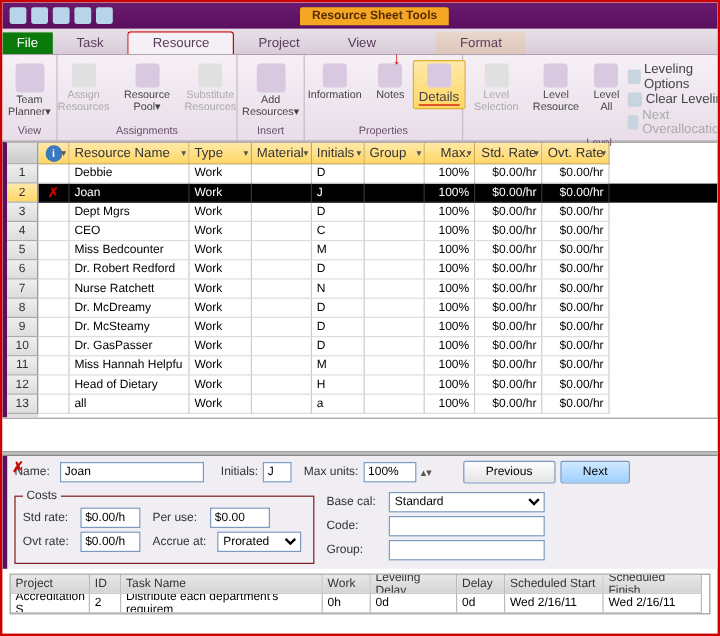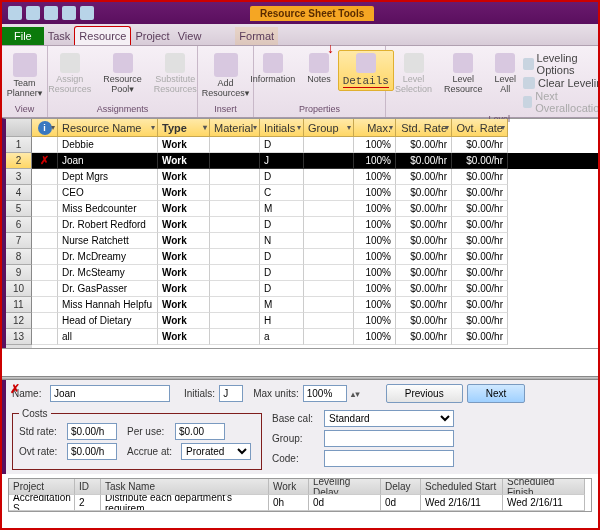--- a/index.html
+++ b/index.html
@@ -6,36 +6,36 @@
 body { width: 600px; height: 530px; background: #fff; border: 2px solid #c00; overflow: hidden; position: relative; }
 
 .titlebar { height: 22px; background: linear-gradient(#6a1a6e,#5a0f5e); display: flex; align-items: center; color: #fff; font-size: 11px; }
 .titlebar .qat { display: flex; gap: 4px; padding: 0 6px; }
 .qat-icon { width: 14px; height: 14px; background: #b8d4e8; border-radius: 2px; }
 .titlebar .tooltab { margin-left: 150px; background: #f5a623; color: #5a2c00; padding: 2px 10px; border-radius: 2px 2px 0 0; font-weight: bold; font-size: 10px; }
 .titlebar .apptitle { margin-left: auto; padding-right: 8px; font-size: 10px; }
 
 .menubar { height: 22px; background: linear-gradient(#e8e0e8,#d8ccd8); display: flex; align-items: flex-end; border-bottom: 1px solid #b0a0b0; }
 .filetab { background: #0b7a0b; color: #fff; padding: 3px 12px; font-size: 11px; }
-.mtab { padding: 3px 4px; color: #5a3c5a; cursor: pointer; }
+.mtab { padding: 3px 20px; color: #5a3c5a; cursor: pointer; }
 .mtab.active { background: #f5f0f5; border: 1px solid #c00; border-bottom: none; border-radius: 3px 3px 0 0; }
 .mtab.format { margin-left: 30px; background: rgba(245,166,35,0.15); }
 
 .ribbon { height: 72px; background: linear-gradient(#f6f0f6,#e8dde8); display: flex; border-bottom: 1px solid #a89aaa; position: relative; }
 .rgroup { border-right: 1px solid #c8b8c8; padding: 2px 4px; display: flex; flex-direction: column; align-items: center; justify-content: space-between; }
 .rgroup-label { font-size: 9px; color: #6a4c6a; text-align: center; padding-bottom: 1px; }
 .rbuttons { display: flex; gap: 2px; flex: 1; align-items: flex-start; padding-top: 2px; }
 .rbtn { display: flex; flex-direction: column; align-items: center; padding: 2px 4px; cursor: pointer; border: 1px solid transparent; border-radius: 2px; justify-content: center; }
 .rbtn.highlight { background: linear-gradient(#ffe9a8,#ffd766); border: 1px solid #e0b030; }
 .rbtn-icon { width: 20px; height: 20px; background: #d8c8e0; border-radius: 3px; margin-bottom: 2px; }
 .rbtn-icon.big { width: 24px; height: 24px; }
 .rbtn-label { font-size: 9px; color: #444; text-align: center; line-height: 1.1; white-space: nowrap; }
 .rbtn.disabled .rbtn-icon { background: #e0e0e0; }
 .rbtn.disabled .rbtn-label { color: #aaa; }
-.underline-red { border-bottom: 1px solid #c00; display: inline-block; font-family: Liberation Mono, monospace; }
+.underline-red { border-bottom: 1px solid #c00; display: inline-block; }
 .red-arrow { position: absolute; left: 325px; top: -6px; color: #c00; font-size: 14px; font-weight: bold; }
 .lvlopts { display: flex; flex-direction: column; gap: 1px; padding-top: 2px; }
 .lvlopt { display: flex; align-items: center; gap: 3px; color: #444; font-size: 9px; cursor: pointer; }
 .lvlopt.disabled { color: #aaa; }
 .mini-icon { width: 12px; height: 12px; background: #c8d4e0; border-radius: 2px; }
 
 .gridwrap { height: 230px; overflow: hidden; border-top: 1px solid #999; border-left: 4px solid #5a0f5e; display: flex; }
 .rowheads { display: flex; flex-direction: column; background: #e0e0e0; }
 .rowhead { width: 26px; height: 16px; border-right: 1px solid #888; border-bottom: 1px solid #aaa; display: flex; align-items: center; justify-content: center; font-size: 10px; color: #333; background: linear-gradient(#eee,#ddd); }
 .rowhead.hdr { height: 18px; background: linear-gradient(#e4e4e4,#cacaca); }
@@ -44,21 +44,21 @@
 .colheads { display: flex; height: 18px; }
 .colhead { background: linear-gradient(#ffe9a8,#ffd766); border-right: 1px solid #c8a850; border-bottom: 1px solid #c8a850; display: flex; align-items: center; padding: 0 4px; font-size: 10px; color: #333; position: relative; }
 .colhead .dd { position: absolute; right: 2px; font-size: 8px; color: #555; }
 .info-icon { width: 14px; height: 14px; border-radius: 50%; background: #3a78c0; color: #fff; display: inline-flex; align-items: center; justify-content: center; font-size: 9px; font-weight: bold; }
 .gridrow { display: flex; height: 16px; background: #fff; }
 .gridrow.selected { background: #000; color: #fff; }
 .cell { border-right: 1px solid #ccc; border-bottom: 1px solid #ddd; padding: 0 4px; font-size: 10px; display: flex; align-items: center; overflow: hidden; white-space: nowrap; }
 .gridrow.selected .cell { border-color: #333; }
 .c-ind { width: 26px; justify-content: center; }
 .c-name { width: 100px; }
-.c-type { width: 52px; font-weight: bold; }
+.c-type { width: 52px; }
 .c-mat { width: 50px; }
 .c-init { width: 44px; }
 .c-group { width: 50px; }
 .c-max { width: 42px; justify-content: flex-end; }
 .c-std { width: 56px; justify-content: flex-end; }
 .c-ovt { width: 56px; justify-content: flex-end; }
 .red-x { color: #c00; font-weight: bold; }
 .emptygrid { height: 28px; border-top: 1px solid #999; background: #fff; }
 
 .splitter { height: 4px; background: linear-gradient(#ccc,#aaa); border-top: 1px solid #888; border-bottom: 1px solid #888; }
@@ -441,25 +441,25 @@
         <span class="dlabel" style="width:50px;margin-left:6px">Accrue at:</span>
         <select class="dselect" style="width:70px"><option>Prorated</option></select>
       </div>
     </fieldset>
     <div style="flex:1;padding-top:4px">
       <div class="drow">
         <span class="dlabel" style="width:48px">Base cal:</span>
         <select class="dselect" style="width:130px"><option>Standard</option></select>
       </div>
       <div class="drow">
+        <span class="dlabel" style="width:48px">Code:</span>
+        <input class="dinput" style="width: 130px;">
+      </div>
+      <div class="drow">
         <span class="dlabel" style="width:48px">Group:</span>
-        <input class="dinput" style="width: 130px;">
-      </div>
-      <div class="drow">
-        <span class="dlabel" style="width:48px">Code:</span>
         <input class="dinput" style="width: 130px;">
       </div>
     </div>
   </div>
 </div>
 
 <div class="taskgrid">
   <div class="tgheads">
     <div class="tghead tg-proj">Project</div>
     <div class="tghead tg-id">ID</div>

